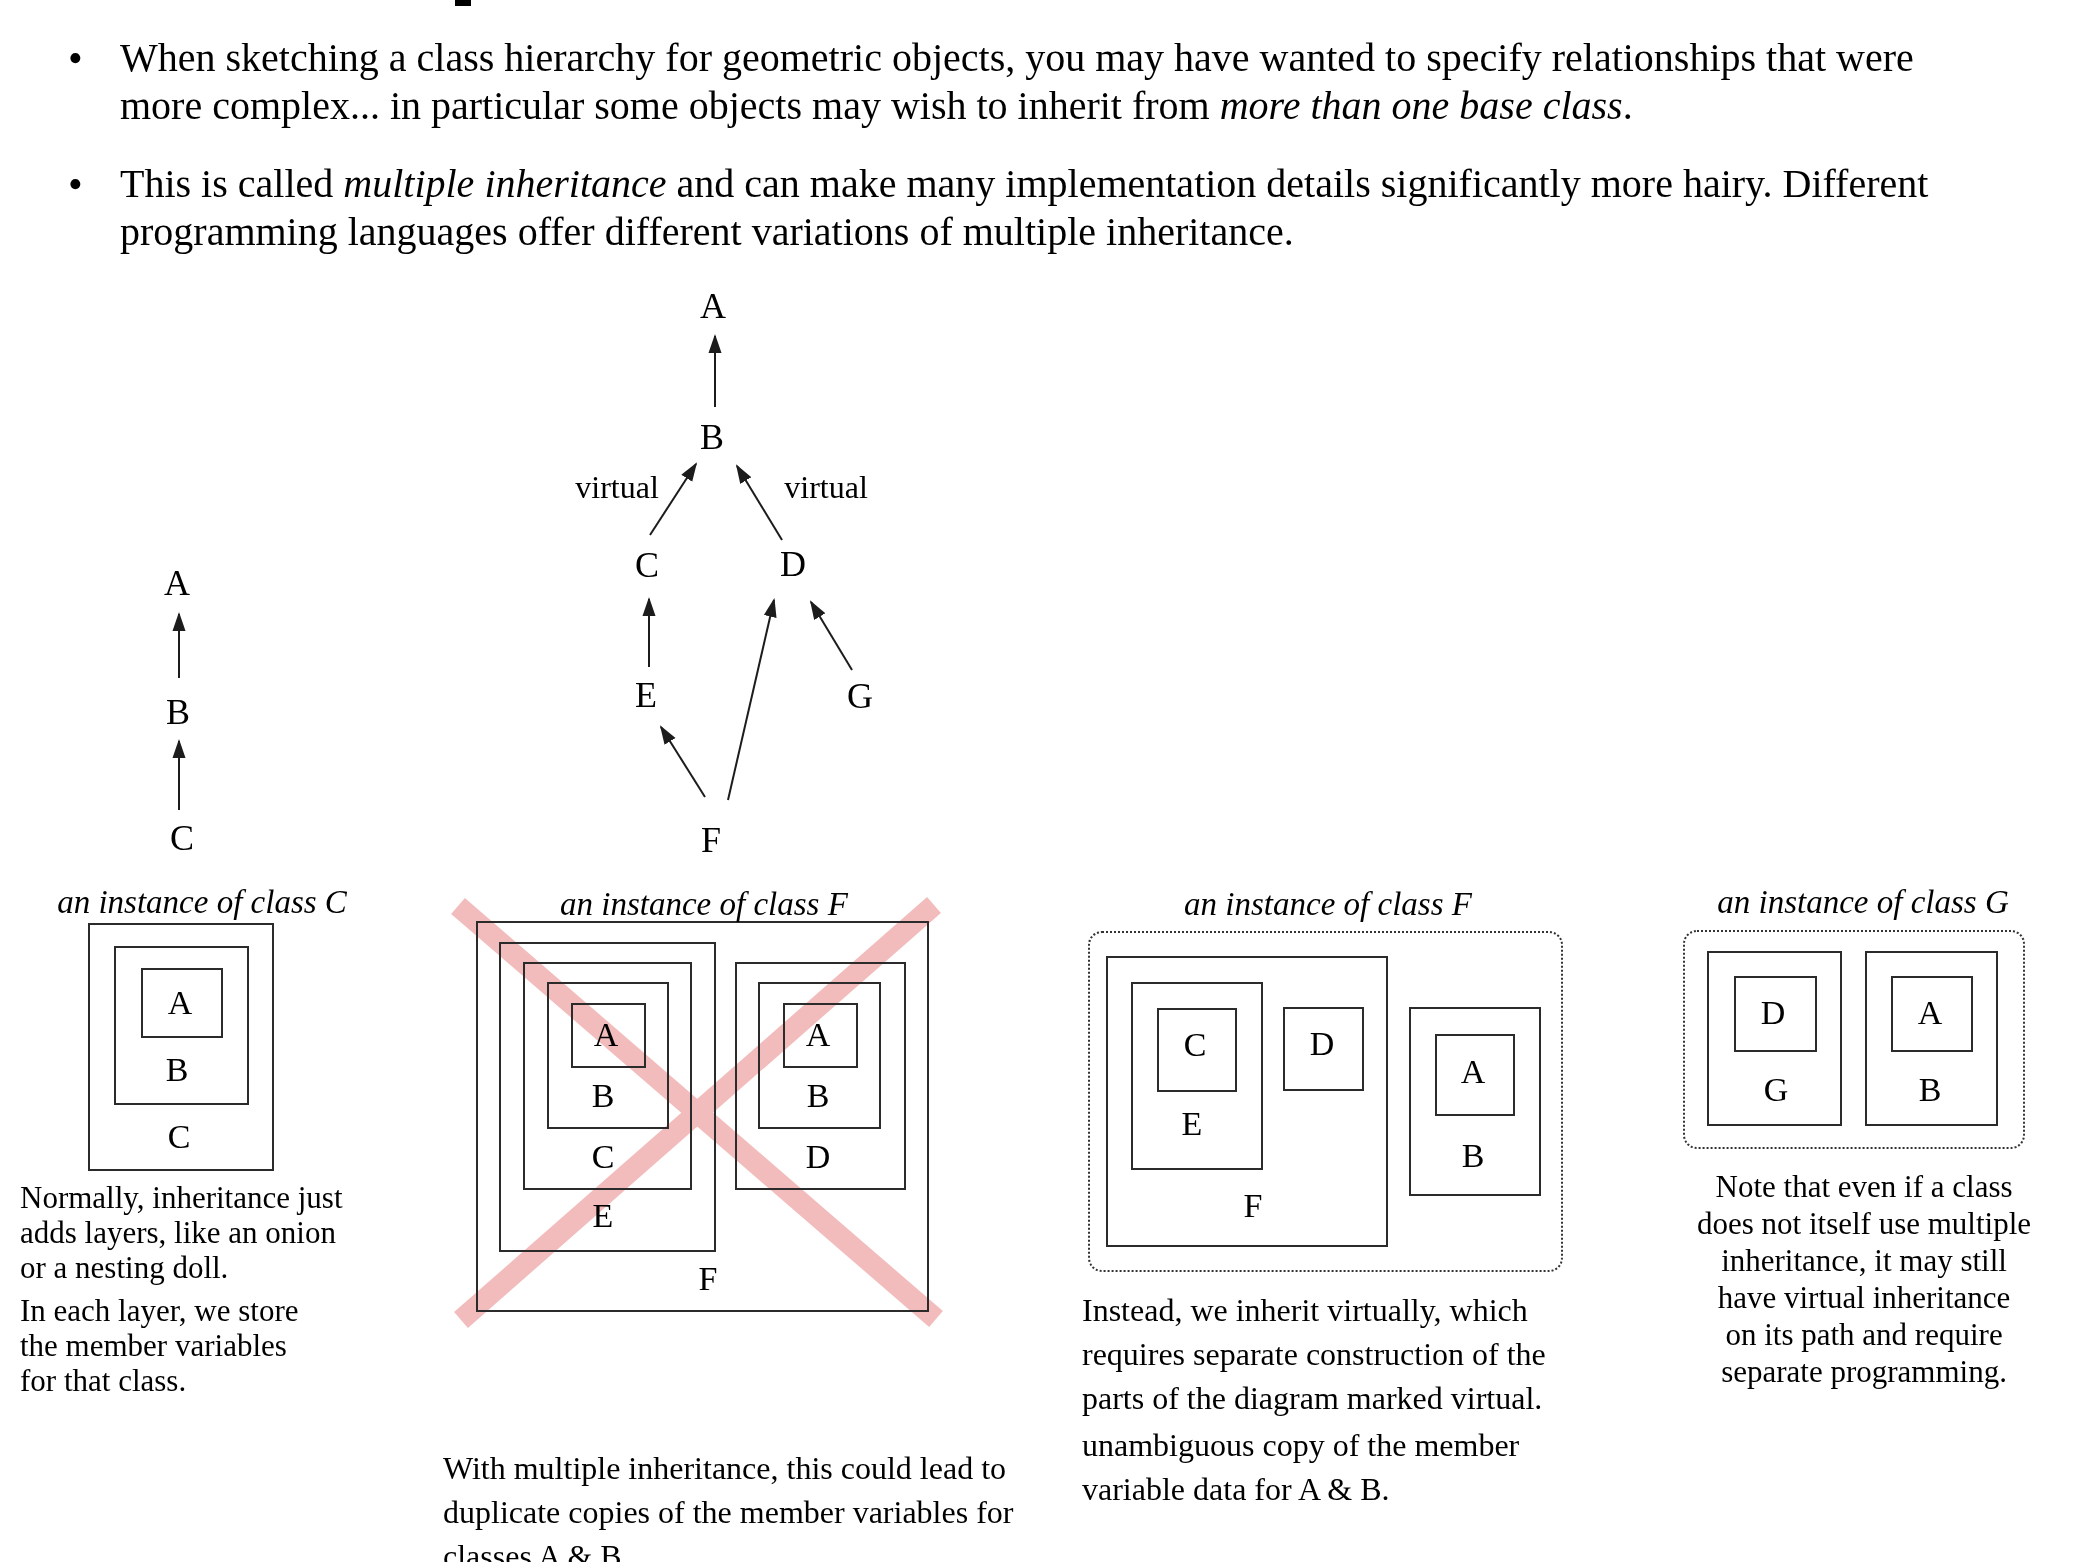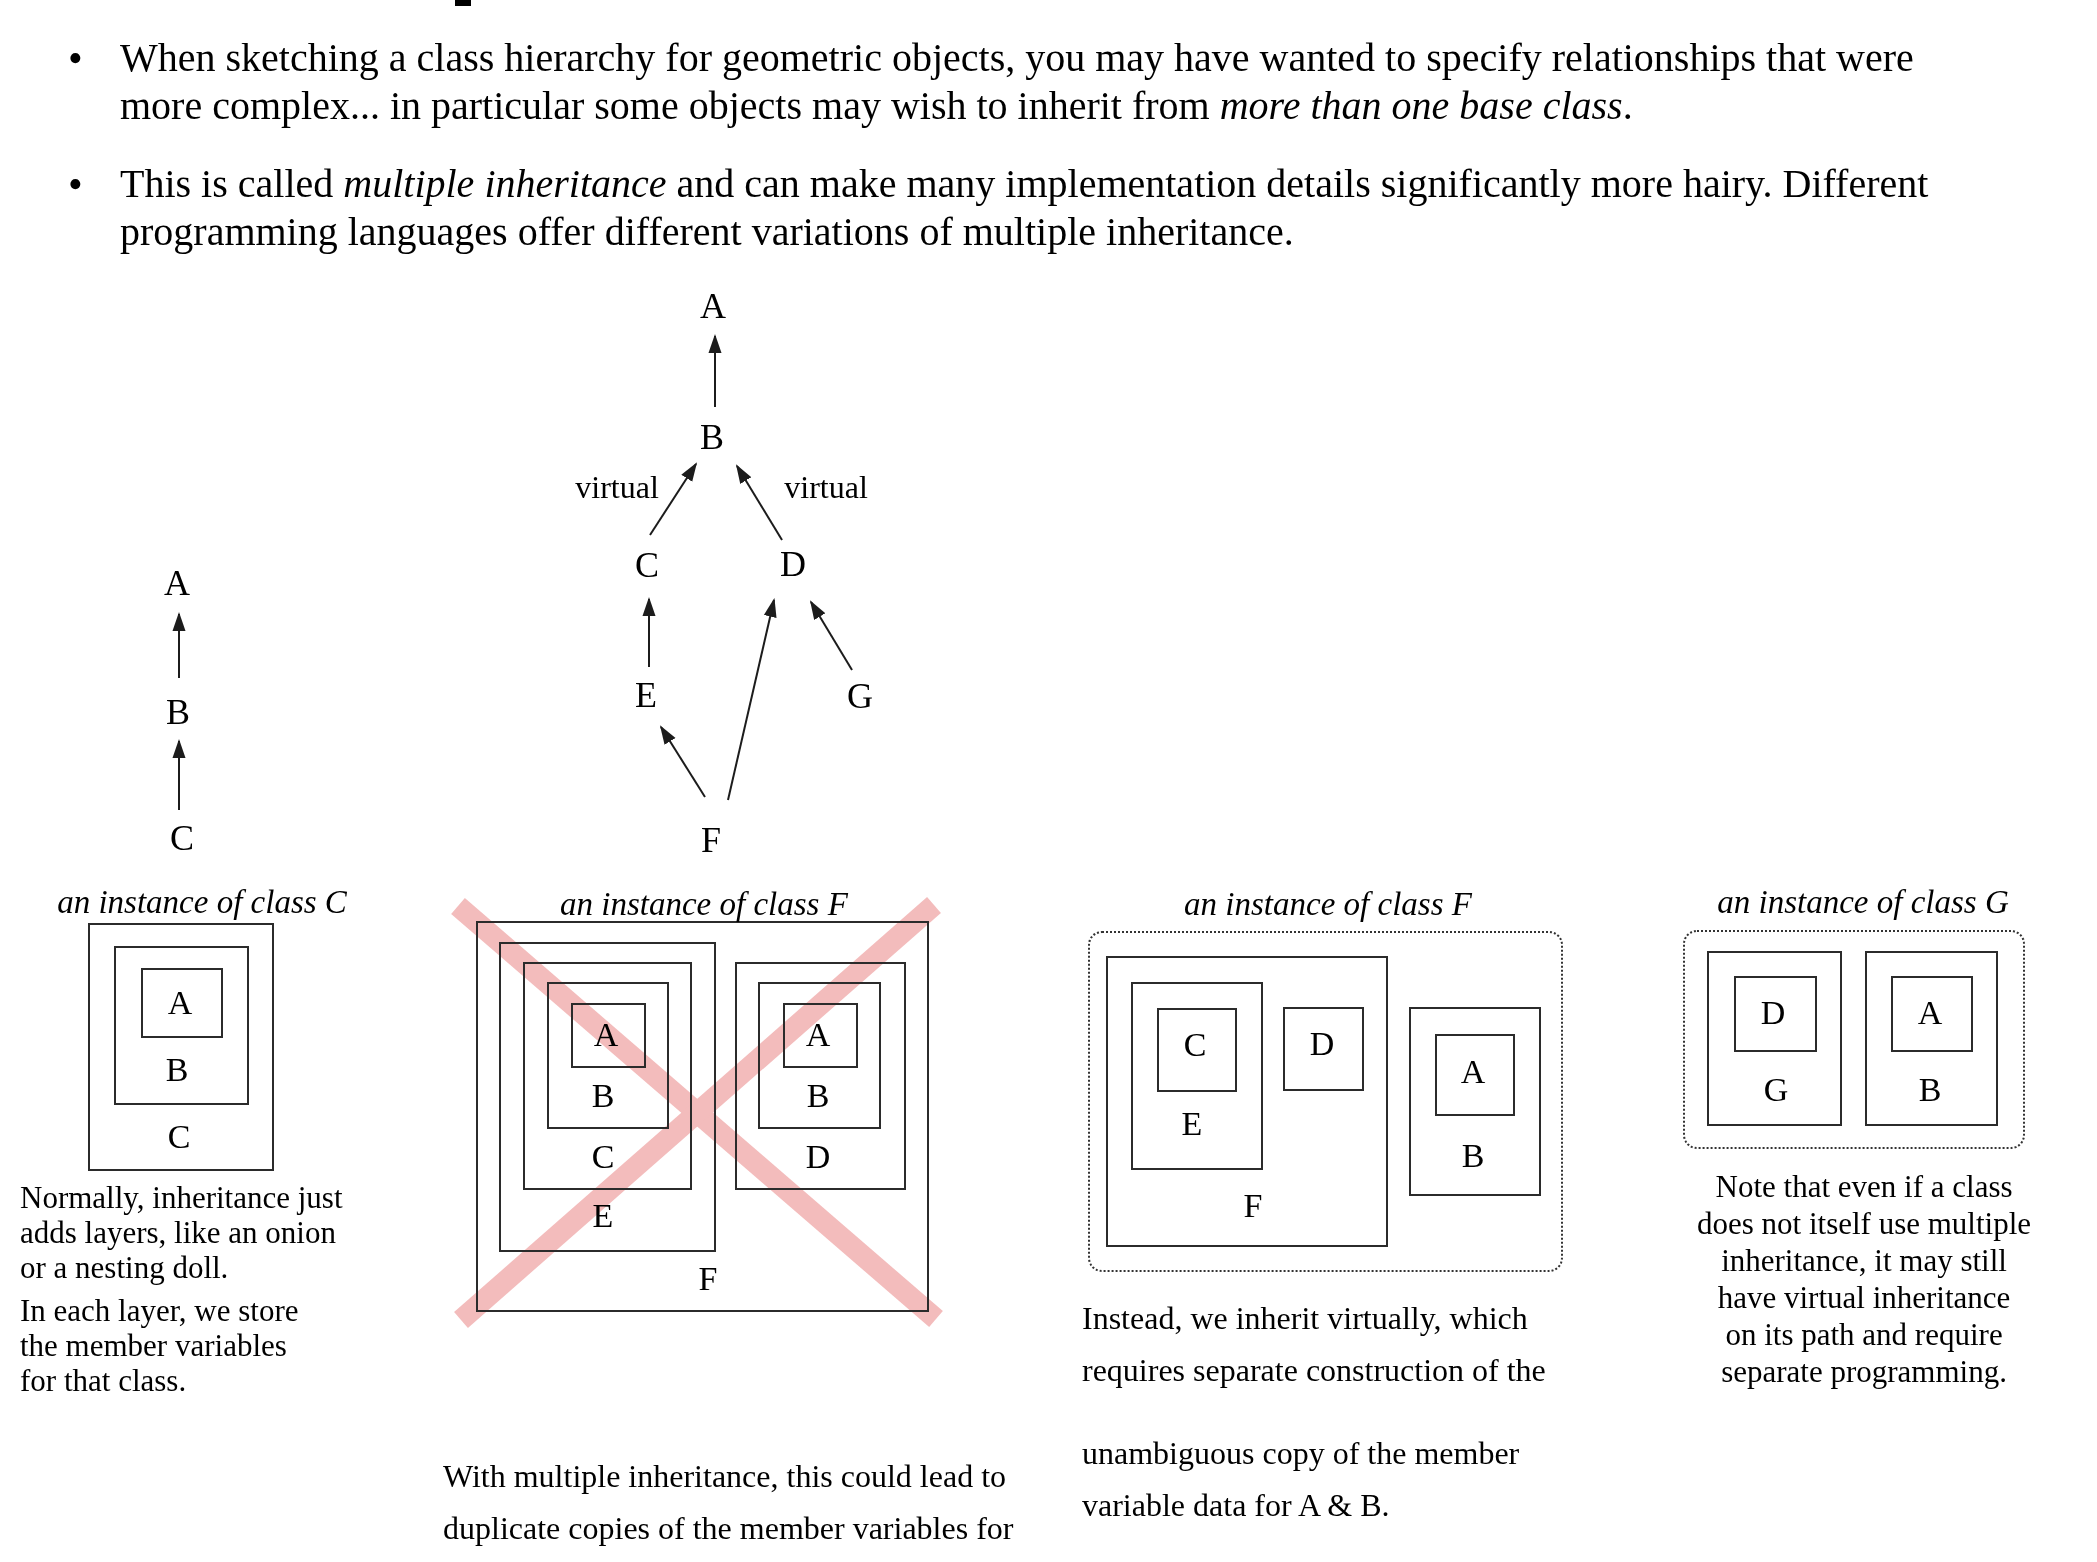--- a/index.html
+++ b/index.html
@@ -19,21 +19,21 @@
   
   .bullet-dot{position:absolute;font-size:42px;line-height:48px;z-index:3;}
   .btext{position:absolute;font-size:40px;line-height:48px;z-index:3;white-space:nowrap;}
   .btext em{font-style:italic;}
   
   .cap{position:absolute;z-index:3;}
   .cap div{white-space:nowrap;}
   .cap-left{font-size:31px;}
   .cap-left div{line-height:35px;}
   .cap-mid{font-size:32px;}
-  .cap-mid div{line-height:44px;margin-top:8px;}
+  .cap-mid div{line-height:44px;}
   .cap-note{font-size:31px;text-align:center;}
   .cap-note div{line-height:37px;}
   .fragment{position:absolute;background:#000;z-index:3;}
 </style>
 </head>
 <body>
 
 <div id="page">
 
   <div class="fragment" style="left:455px;top:0;width:16px;height:6px;"></div>
@@ -152,20 +152,21 @@
     <div class="box" style="left:1435px;top:1034px;width:76px;height:78px;"></div>
     <span class="ilabel" style="left:1195px;top:1045px;">C</span>
     <span class="ilabel" style="left:1322px;top:1044px;">D</span>
     <span class="ilabel" style="left:1473px;top:1072px;">A</span>
     <span class="ilabel" style="left:1192px;top:1124px;">E</span>
     <span class="ilabel" style="left:1473px;top:1156px;">B</span>
     <span class="ilabel" style="left:1253px;top:1206px;">F</span>
     <div class="cap cap-mid" style="left:1082px;top:1288px;">
       <div>Instead, we inherit virtually, which</div>
       <div>requires separate construction of the</div>
+      <div>parts of the diagram marked virtual.</div>
     </div>
     <div class="cap cap-mid" style="left:1082px;top:1423px;">
       <div>unambiguous copy of the member</div>
       <div>variable data for A &amp; B.</div>
     </div>
   </div>
 
   <div>
     <div class="ititle" style="left:1708px;top:884px;width:310px;">an instance of class G</div>
     <div class="dotted-box" style="left:1683px;top:930px;width:338px;height:215px;"></div>

